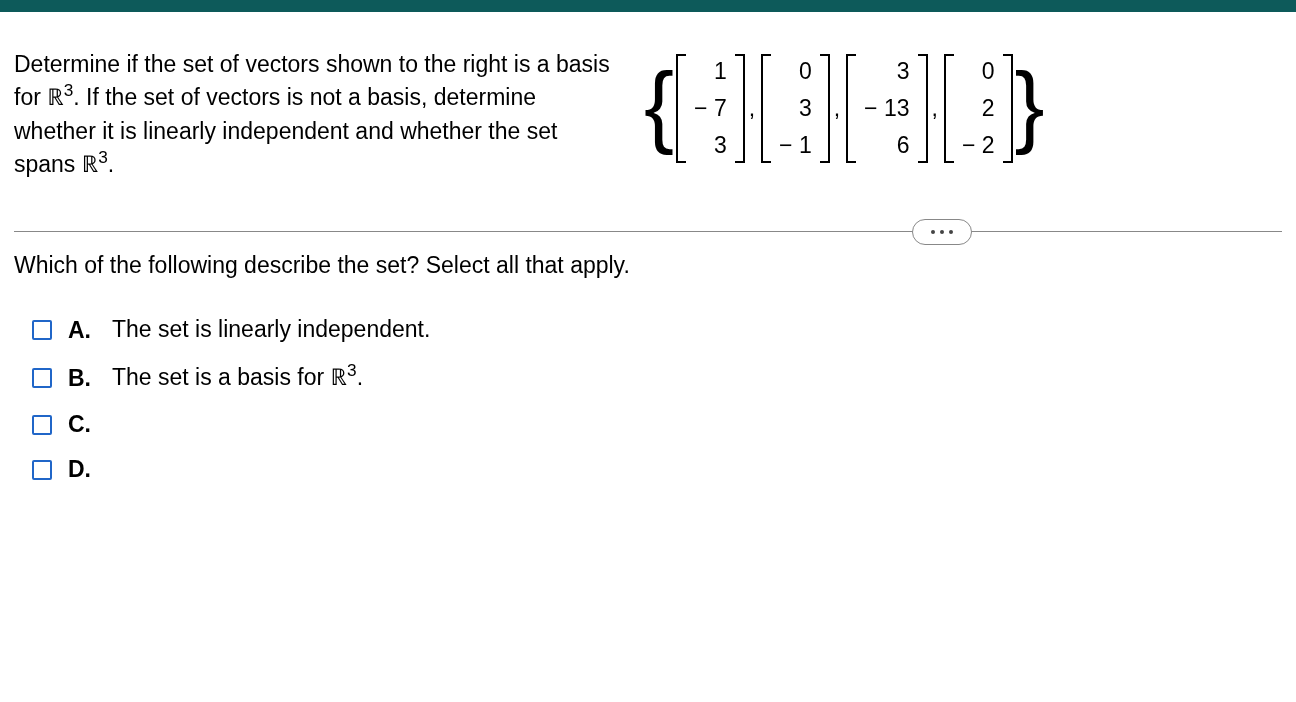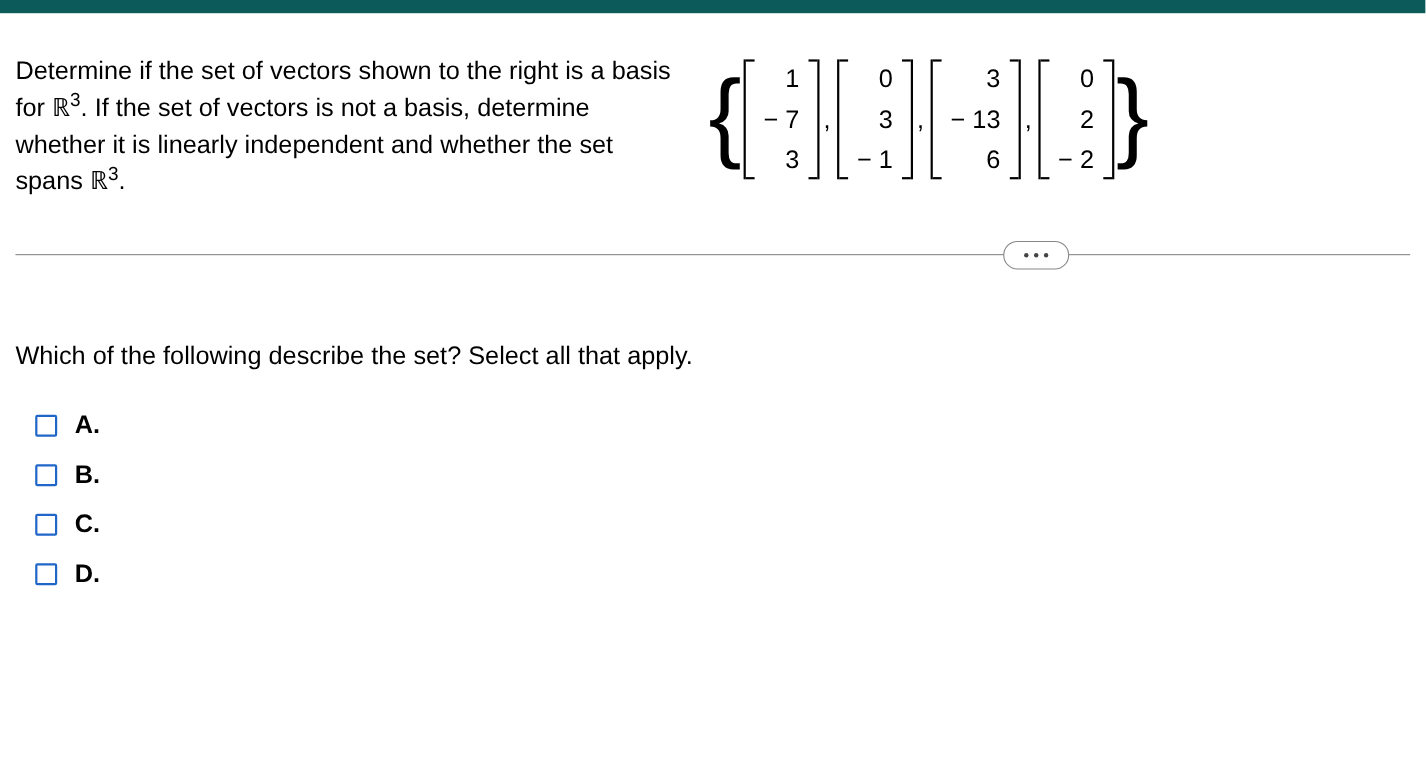--- a/index.html
+++ b/index.html
@@ -113,21 +113,21 @@
     cursor: pointer;
   }
   .dot {
     width: 4px;
     height: 4px;
     background: #444;
     border-radius: 50%;
   }
   .question {
     font-size: 23px;
-    margin-top: 78px;
+    margin-top: 20px;
     margin-bottom: 36px;
   }
   .options {
     padding-left: 18px;
   }
   .opt-row {
     display: flex;
     align-items: center;
     gap: 16px;
     margin-bottom: 18px;
@@ -243,25 +243,29 @@
     </div>
   </div>
 
   <div class="question">Which of the following describe the set? Select all that apply.</div>
 
   <div class="options">
 
     <div class="opt-row">
       <div class="cb"></div>
       <span class="opt-letter">A.</span>
+      <span class="opt-text">The set is linearly independent.</span>
     </div>
 
     <div class="opt-row">
       <div class="cb"></div>
       <span class="opt-letter">B.</span>
+      <span class="opt-text">
+        <span>The set is a basis for </span><span class="r-bold">ℝ</span><span class="sup">3</span><span>.</span>
+      </span>
     </div>
 
     <div class="opt-row">
       <div class="cb"></div>
       <span class="opt-letter">C.</span>
     </div>
 
     <div class="opt-row">
       <div class="cb"></div>
       <span class="opt-letter">D.</span>

